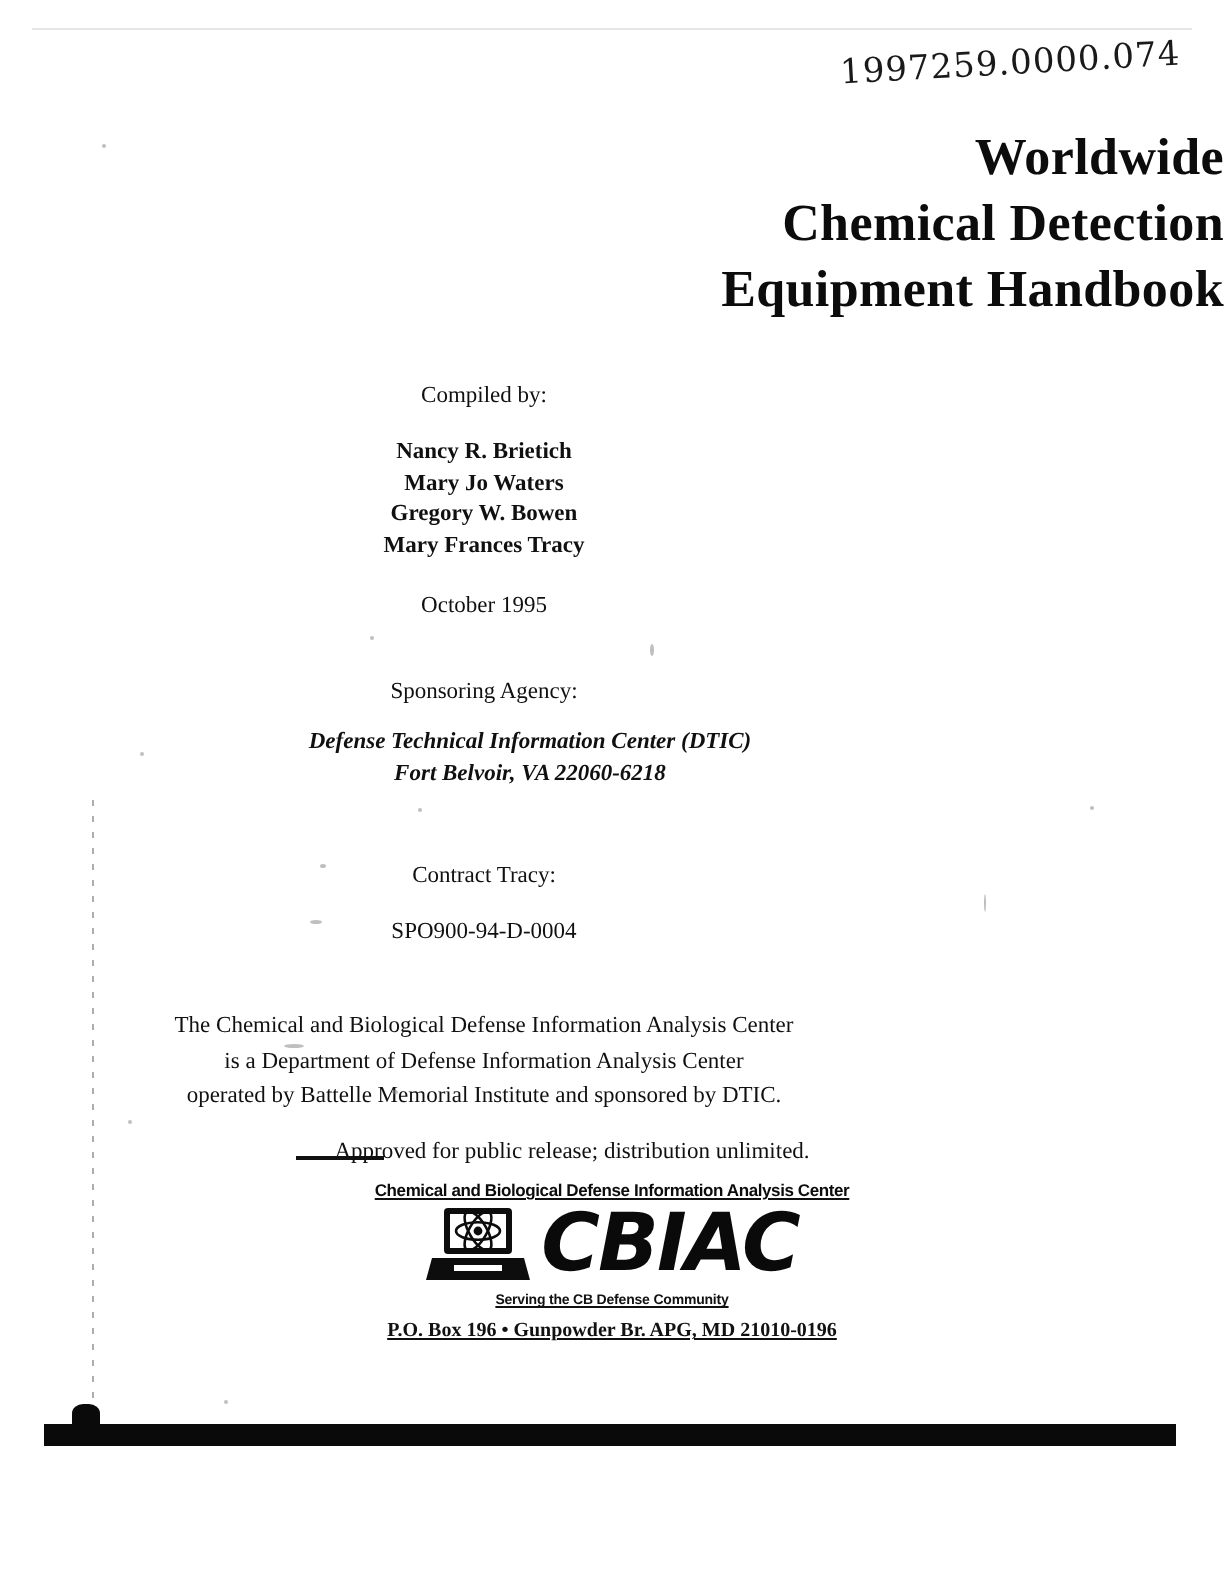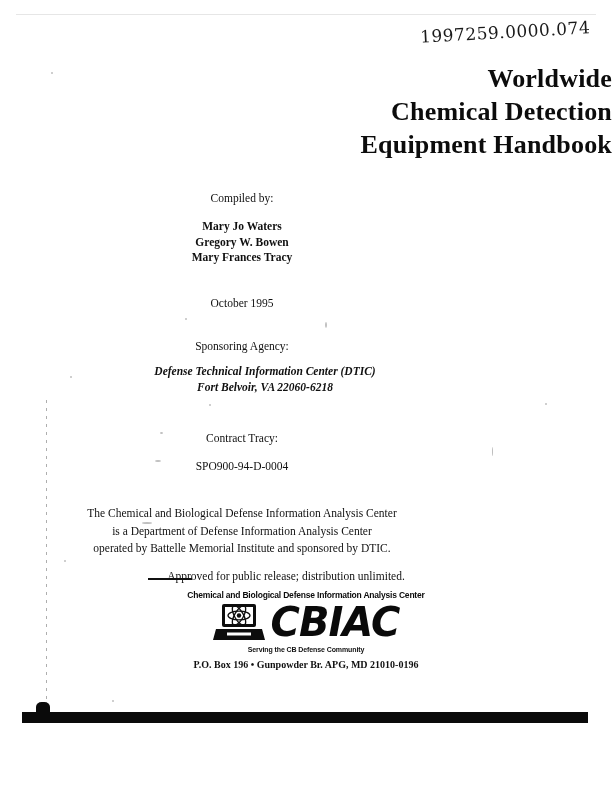--- a/index.html
+++ b/index.html
@@ -115,20 +115,21 @@
     background: #111;
   }
 
   
   #logo-block {
     position: absolute;
     left: 0;
     top: 590px;
     width: 612px;
     text-align: center;
+    text-decoration: underline;
   }
   #logo-caption-top {
     font-family: "Liberation Sans", sans-serif;
     font-size: 8.5px;
     font-weight: bold;
     letter-spacing: -.2px;
     color: #0c0c0c;
   }
   #logo-lockup {
     display: inline-flex;
@@ -215,20 +216,21 @@
 
   <div id="title-block">
     <div class="title-line">Worldwide</div>
     <div class="title-line">Chemical Detection</div>
     <div class="title-line">Equipment Handbook</div>
   </div>
 
   <div class="center-block lbl" id="compiled-by">Compiled by:</div>
 
   <div class="center-block" id="authors">
+    <div class="lbl-b">Nancy R. Brietich</div>
     <div class="lbl-b">Mary Jo Waters</div>
     <div class="lbl-b">Gregory W. Bowen</div>
     <div class="lbl-b">Mary Frances Tracy</div>
   </div>
 
   <div class="center-block lbl" id="date">October 1995</div>
 
   <div class="center-block lbl" id="sponsor-label">Sponsoring Agency:</div>
 
   <div class="center-block" id="sponsor">

